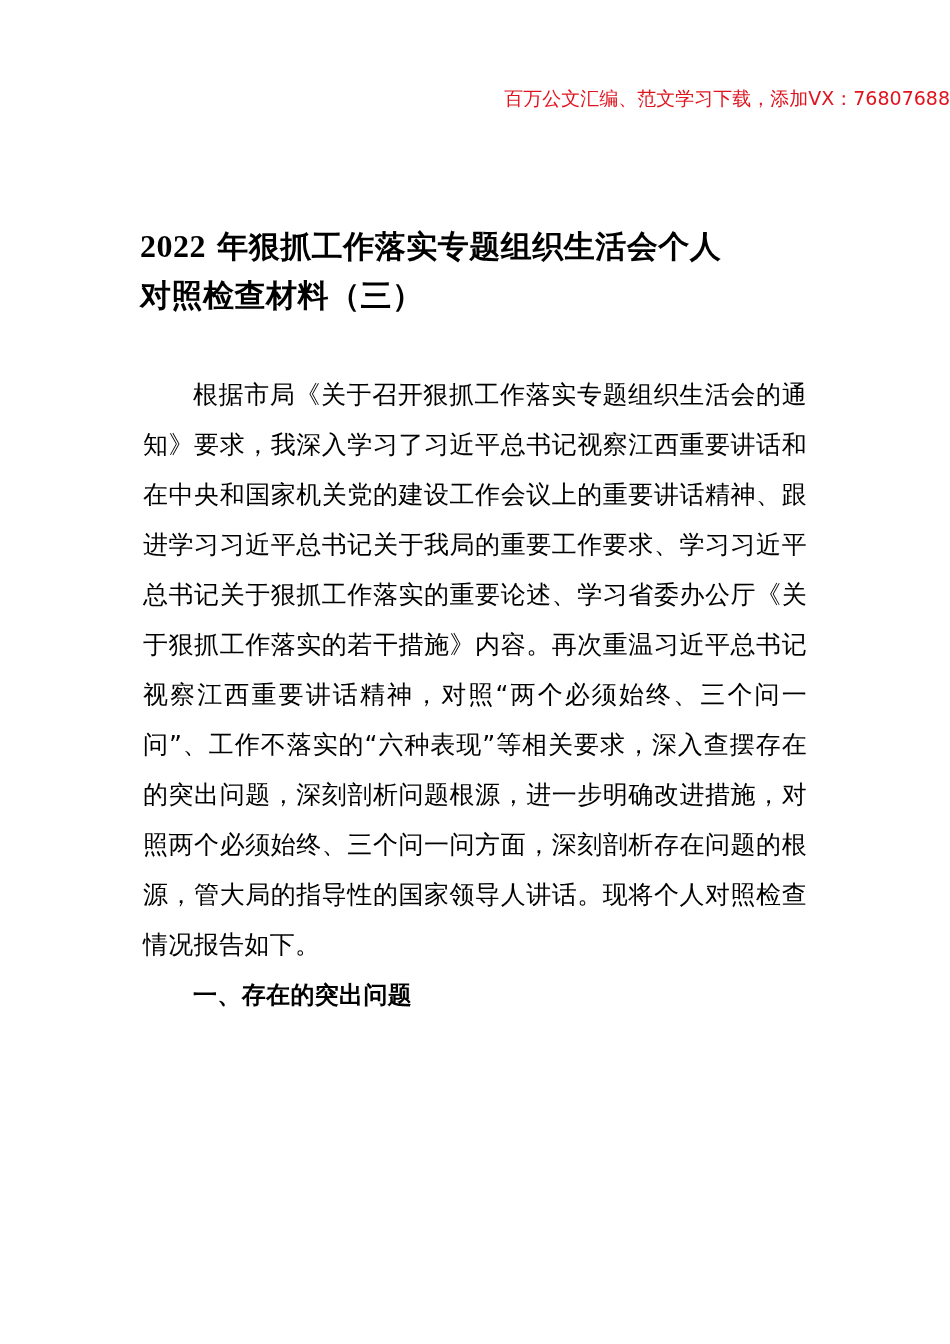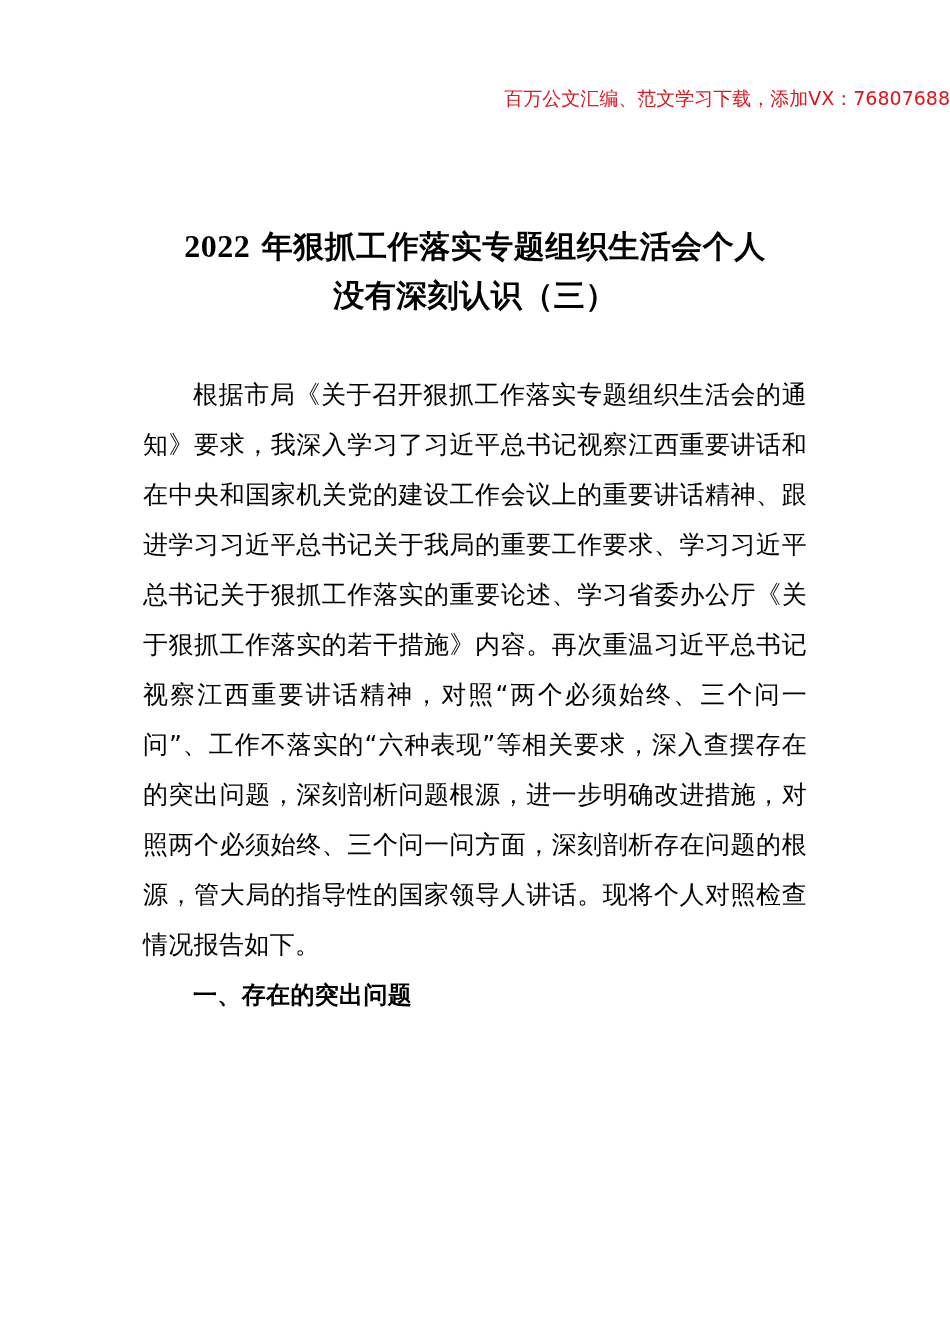--- a/index.html
+++ b/index.html
@@ -24,21 +24,20 @@
       font-size: 19px;
       line-height: 28px;
       color: #e0141e;
       letter-spacing: 0px;
     }
     .doc-title {
       position: absolute;
       top: 222px;
       left: 140px;
       width: 670px;
-      text-align: center;
       font-weight: bold;
       font-size: 31px;
       line-height: 49px;
       letter-spacing: 0.5px;
     }
     .doc-title .num {
       font-family: "Liberation Serif", "DejaVu Serif", serif;
       font-size: 32px;
     }
     .body-text {
@@ -69,19 +68,19 @@
       padding-left: 58px;
     }
   </style>
 </head>
 <body>
 
 <div class="header-banner">百万公文汇编、范文学习下载，添加VX：76807688</div>
 
 <div class="doc-title">
   <div><span class="num">2022</span> <span>年狠抓工作落实专题组织生活会个人</span></div>
-  <div>没有深刻认识（三）</div>
+  <div>对照检查材料（三）</div>
 </div>
 
 <div class="body-text p-intro">
   <p class="p indent">根据市局《关于召开狠抓工作落实专题组织生活会的通知》要求，我深入学习了习近平总书记视察江西重要讲话和在中央和国家机关党的建设工作会议上的重要讲话精神、跟进学习习近平总书记关于我局的重要工作要求、学习习近平总书记关于狠抓工作落实的重要论述、学习省委办公厅《关于狠抓工作落实的若干措施》内容。再次重温习近平总书记视察江西重要讲话精神，对照“两个必须始终、三个问一问”、工作不落实的“六种表现”等相关要求，深入查摆存在的突出问题，深刻剖析问题根源，进一步明确改进措施，对照两个必须始终、三个问一问方面，深刻剖析存在问题的根源，管大局的指导性的国家领导人讲话。现将个人对照检查情况报告如下。</p>
   <p class="h1">一、存在的突出问题</p>
 </div>
 
 </body></html>

